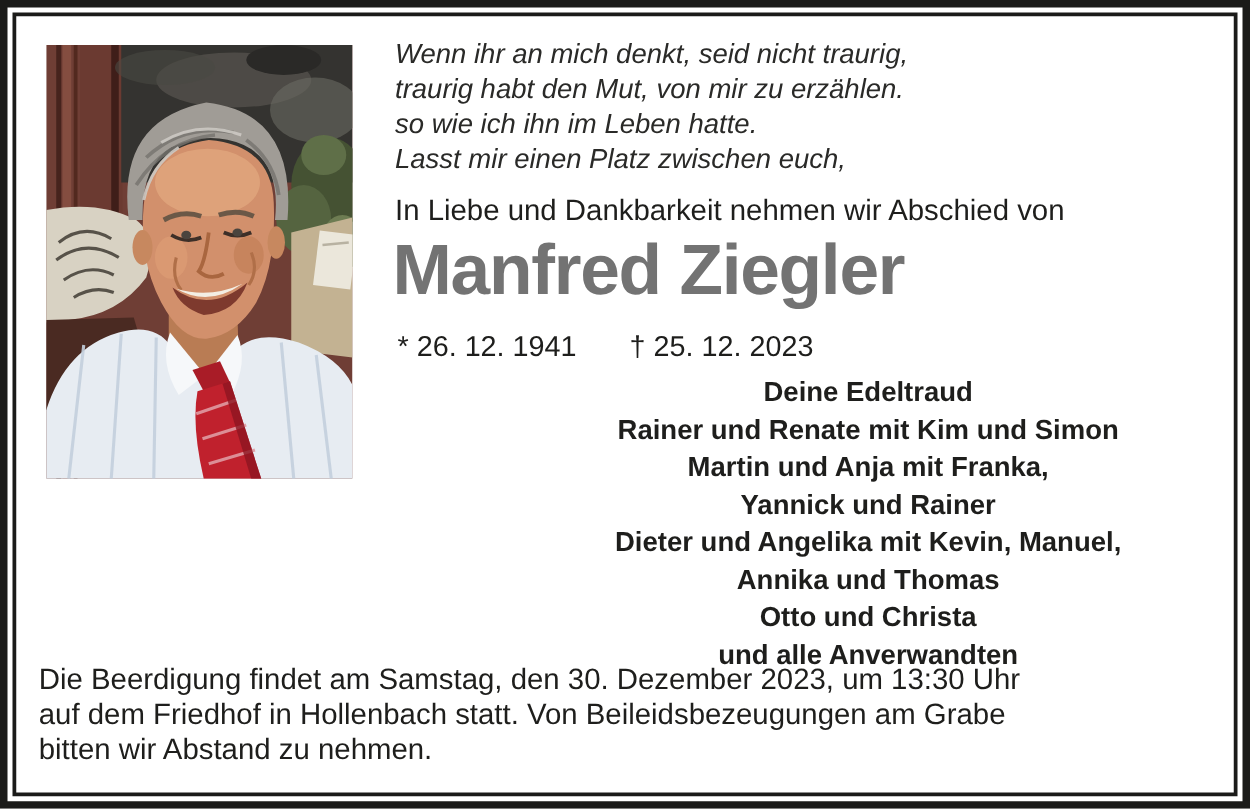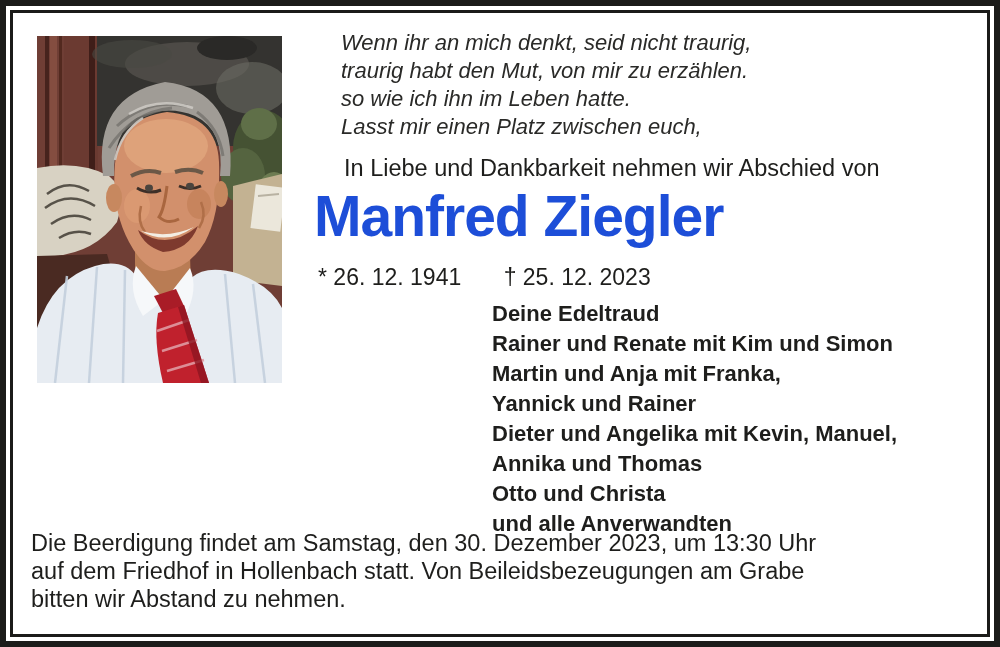--- a/index.html
+++ b/index.html
@@ -22,47 +22,46 @@
     position:absolute; left:31px; top:30px;
     width:245px; height:347px;
     display:block;
   }
   .poem {
     position:absolute; left:310px; top:23px;
     font-size:22px; line-height:28px;
     font-style:italic;
     color:#2a2a28;
     white-space:nowrap;
-    margin-left:25px;
   }
   .intro {
     position:absolute; left:310px; top:148px;
     font-size:23.5px; line-height:29px;
     white-space:nowrap;
-    margin-left:28px;
   }
   .name {
     position:absolute; left:308px; top:176px;
     margin:0;
     font-size:57px; line-height:68px;
     font-weight:700; letter-spacing:-1px;
-    color:#1d4ed8;
+    color:#737373;
     white-space:nowrap;
   }
   .dates {
     position:absolute; left:312px; top:256px;
     font-size:23px; line-height:30px;
     white-space:nowrap;
   }
   .dates .death { margin-left:36px; }
   .family {
     position:absolute; left:486px; top:293px;
     font-size:22px; line-height:30px;
     font-weight:700;
     white-space:nowrap;
+    text-align:center;
   }
   .funeral {
     position:absolute; left:25px; top:523px;
     font-size:23.5px; line-height:28.2px;
     white-space:nowrap;
   }
 </style>
 </head>
 <body>
 

